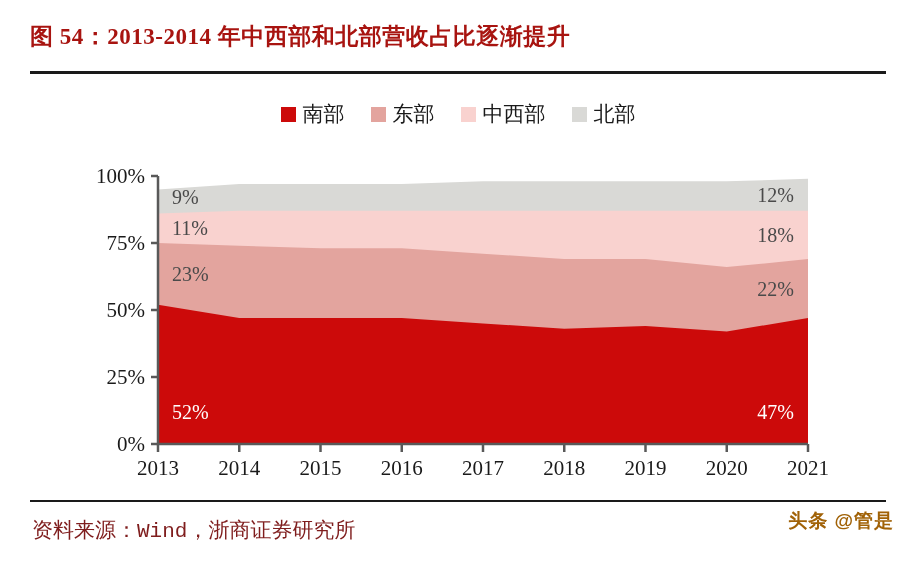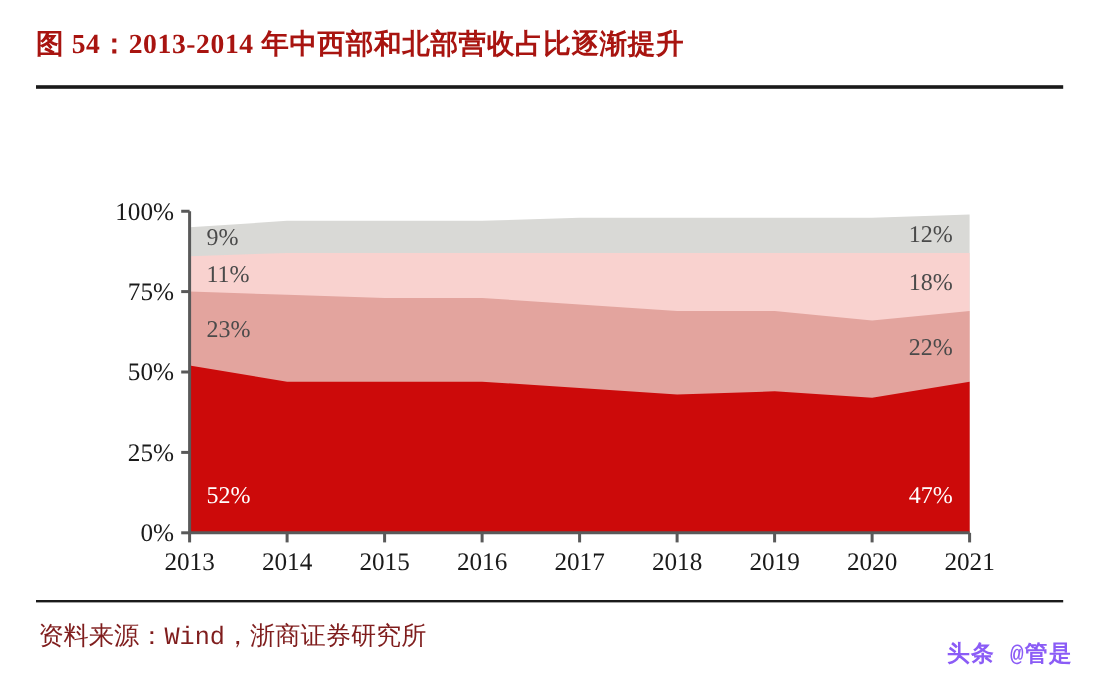--- a/index.html
+++ b/index.html
@@ -115,39 +115,57 @@
     left: 32px;
     top: 516px;
     font-family: Liberation Mono, monospace;
     font-size: 21px;
     color: #7f1d1d;
     white-space: nowrap;
   }
   .watermark {
     position: absolute;
     right: 22px;
-    top: 532px;
-    font-family: Liberation Mono, monospace;
+    top: 508px;
+    font-family: Liberation Sans, sans-serif;
     font-size: 19px;
     font-weight: bold;
-    color: #8b5cf6;
+    color: #a16207;
     white-space: nowrap;
     letter-spacing: 1px;
   }
 </style>
 </head>
 <body>
 
 <div id="root">
 
   <div class="title-block">
     <div class="fig-title">图 54：2013-2014 年中西部和北部营收占比逐渐提升</div>
   </div>
   <div class="title-rule"></div>
 
+  <div class="legend" id="legend">
+      <div class="legend-item">
+        <span class="legend-swatch" style="background: rgb(204, 10, 10);"></span>
+        <span class="legend-label">南部</span>
+      </div>
+      <div class="legend-item">
+        <span class="legend-swatch" style="background: rgb(227, 164, 158);"></span>
+        <span class="legend-label">东部</span>
+      </div>
+      <div class="legend-item">
+        <span class="legend-swatch" style="background: rgb(249, 210, 207);"></span>
+        <span class="legend-label">中西部</span>
+      </div>
+      <div class="legend-item">
+        <span class="legend-swatch" style="background: rgb(217, 217, 214);"></span>
+        <span class="legend-label">北部</span>
+      </div>
+    </div>
 
   <div class="chart-wrap">
     <svg class="chart" id="chart-svg" width="916" height="340" viewBox="0 0 916 340">
         <path d="M 158 39.400000000000006 L 239.25 34.04000000000002 L 320.5 34.04000000000002 L 401.75 34.04000000000002 L 483 31.360000000000014 L 564.25 31.360000000000014 L 645.5 31.360000000000014 L 726.75 31.360000000000014 L 808 28.680000000000007 L 808 294 L 158 294 Z" fill="#d9d9d6"></path>
         <path d="M 158 63.52000000000001 L 239.25 60.84 L 320.5 60.84 L 401.75 60.84 L 483 60.84 L 564.25 60.84 L 645.5 60.84 L 726.75 60.84 L 808 60.84 L 808 294 L 158 294 Z" fill="#f9d2cf"></path>
         <path d="M 158 93 L 239.25 95.68 L 320.5 98.36000000000001 L 401.75 98.36000000000001 L 483 103.72 L 564.25 109.08000000000001 L 645.5 109.08000000000001 L 726.75 117.12 L 808 109.08000000000001 L 808 294 L 158 294 Z" fill="#e3a49e"></path>
         <path d="M 158 154.64 L 239.25 168.04000000000002 L 320.5 168.04000000000002 L 401.75 168.04000000000002 L 483 173.39999999999998 L 564.25 178.76 L 645.5 176.07999999999998 L 726.75 181.44 L 808 168.04000000000002 L 808 294 L 158 294 Z" fill="#cc0a0a"></path>
         <path d="M 158 26 L 158 294 L 808 294" fill="none" stroke="#595959" stroke-width="2.5"></path>
         <line x1="151" y1="294" x2="158" y2="294" stroke="#595959" stroke-width="2.5"></line>
         <text x="145" y="301" text-anchor="end" class="tick-text">0%</text>

